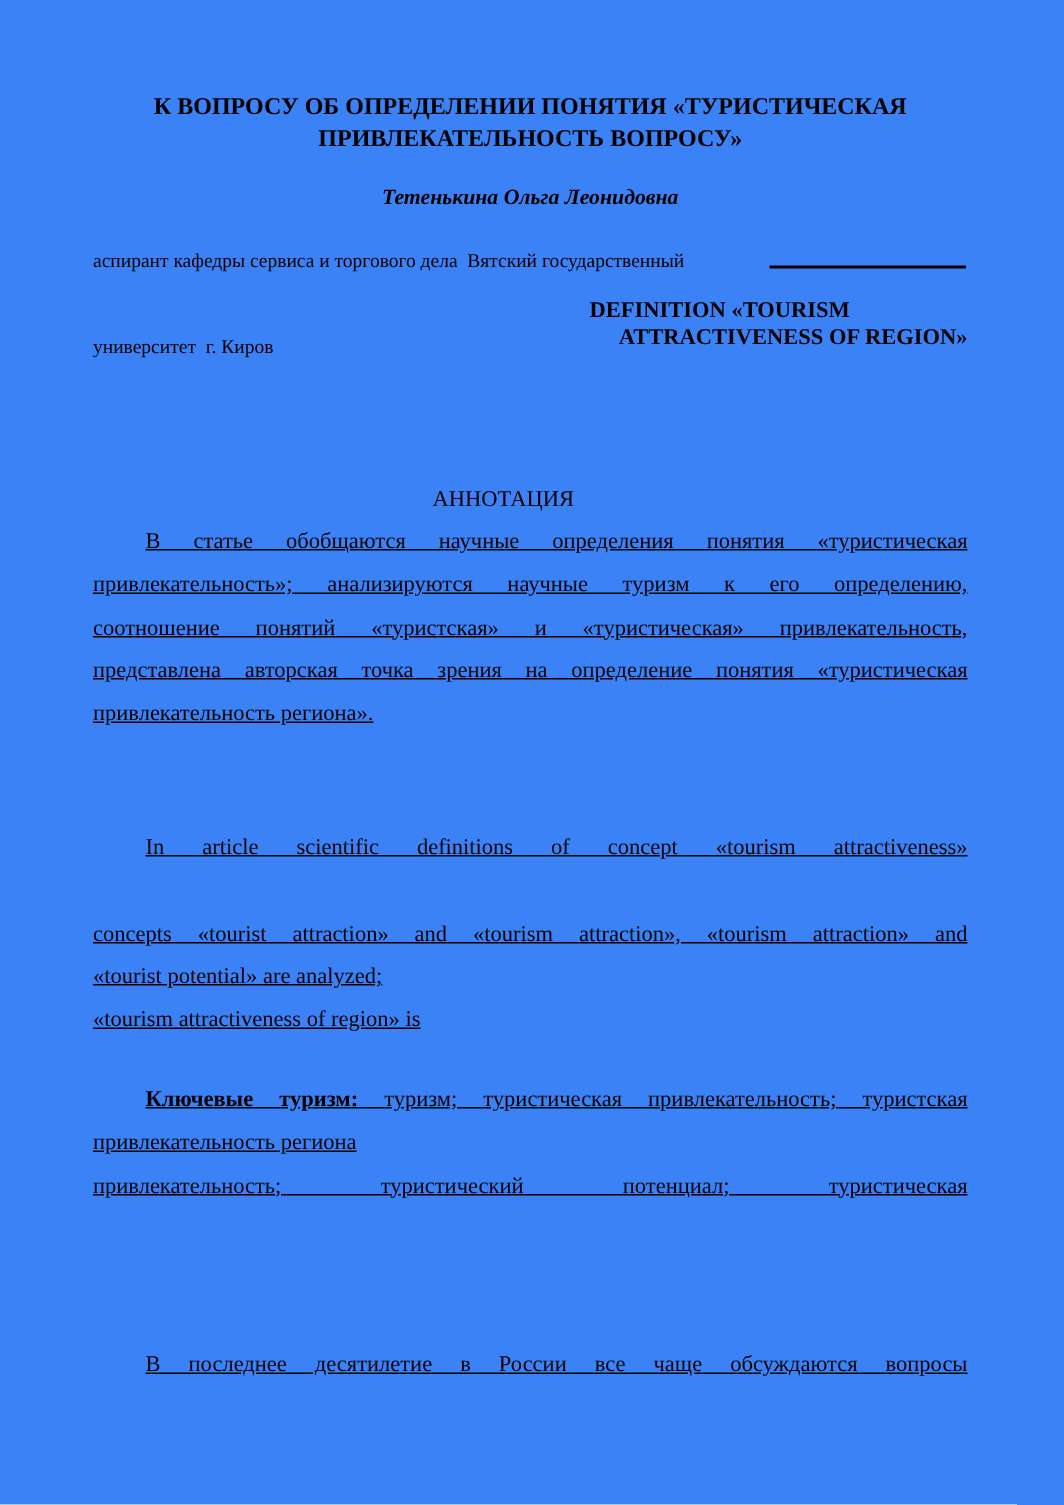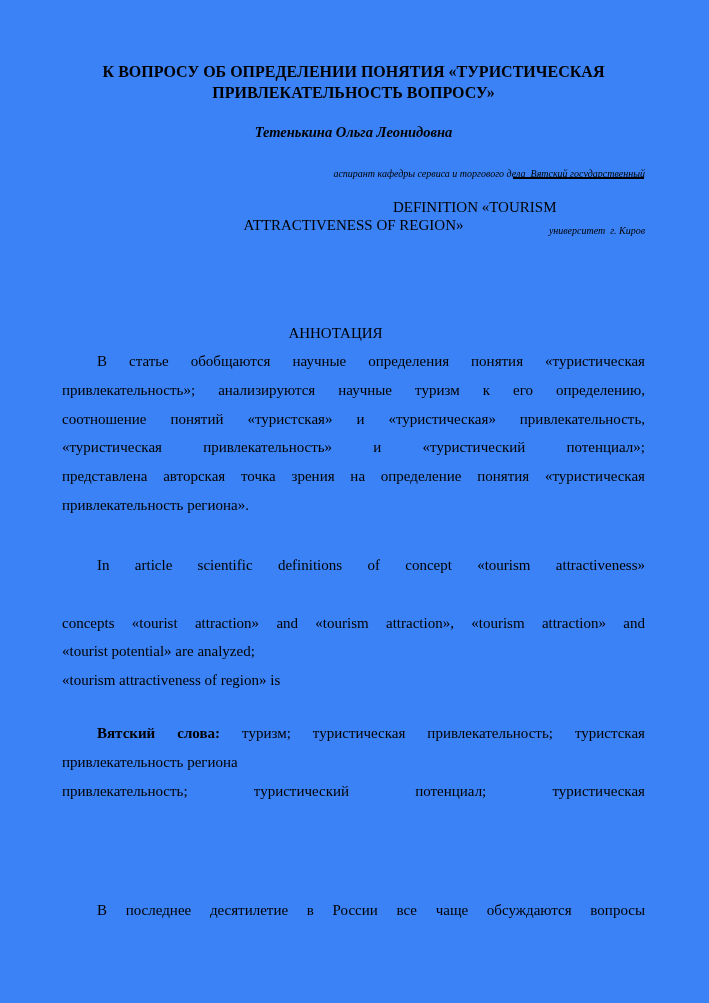--- a/index.html
+++ b/index.html
@@ -25,61 +25,60 @@
     top: 105px;
     text-align: center;
     font-weight: bold;
     font-style: italic;
     font-size: 14.5px;
     line-height: 20px;
     margin-top: 17px;
   }
   .affiliation {
     top: 126px;
-    text-align: right;
-    font-style: italic;
-    font-size: 10px;
+    text-align: left;
+    font-size: 13px;
     line-height: 19px;
     white-space: pre-wrap;
   }
   .rule {
     position: absolute;
     top: 177px;
     left: 513px;
     width: 131px;
     border-top: 2px solid #000000;
     height: 0;
   }
   .title-en {
     top: 198px;
-    font-weight: normal;
+    font-weight: bold;
     font-size: 15px;
     line-height: 18px;
   }
   .title-en .l1 { padding-left: 331px; }
-  .title-en .l2 { text-align: center; }
+  .title-en .l2 { text-align: right; }
 
   .annot-head {
     top: 319px;
     width: 547px; 
     text-align: center;
     font-weight: normal;
     font-size: 15px;
     line-height: 29px;
   }
   .para {
     font-size: 15px;
     line-height: 28.8px;
   }
   .annot { top: 347px; }
   .en-abstract { top: 551px; }
   .keywords { top: 719px; }
   .final-para { top: 896px; }
 
-  .line { min-height: 28.8px; }
+  .line { min-height: 28.8px; text-decoration: underline; }
   .jl {
     text-align: justify;
     text-align-last: justify;
     text-justify: inter-word;
   }
   .indent { text-indent: 35px; }
   .bold { font-weight: bold; }
 </style>
 </head>
 <body>
@@ -104,36 +103,35 @@
     <div class="l1">DEFINITION «TOURISM</div>
     <div class="l2">ATTRACTIVENESS OF REGION»</div>
   </div>
 
   <div class="abs annot-head">АННОТАЦИЯ</div>
 
   <div class="abs para annot">
     <div class="line jl indent">В статье обобщаются научные определения понятия «туристическая</div>
     <div class="line jl">привлекательность»; анализируются научные туризм к его определению,</div>
     <div class="line jl">соотношение понятий «туристская» и «туристическая» привлекательность,</div>
-    <div class="line jl">«туристическая привлекательность» и «туристический потенциал»;</div>
     <div class="line jl">представлена авторская точка зрения на определение понятия «туристическая</div>
     <div class="line">привлекательность региона».</div>
   </div>
 
   <div class="abs para en-abstract">
     <div class="line jl indent">In article scientific definitions of concept «tourism attractiveness»</div>
     <div class="line"></div>
     <div class="line jl">concepts «tourist attraction» and «tourism attraction», «tourism attraction» and</div>
     <div class="line">«tourist potential» are analyzed;</div>
     <div class="line">«tourism attractiveness of region» is</div>
   </div>
 
   <div class="abs para keywords">
     <div class="line jl indent">
-      <span class="bold">Вятский слова:</span><span> туризм; туристическая привлекательность; туристская</span>
+      <span class="bold">Ключевые туризм:</span><span> туризм; туристическая привлекательность; туристская</span>
     </div>
     <div class="line">привлекательность региона</div>
     <div class="line jl">привлекательность; туристический потенциал; туристическая</div>
   </div>
 
   <div class="abs para final-para">
     <div class="line jl indent">В последнее десятилетие в России все чаще обсуждаются вопросы</div>
   </div>
 
 </div>

